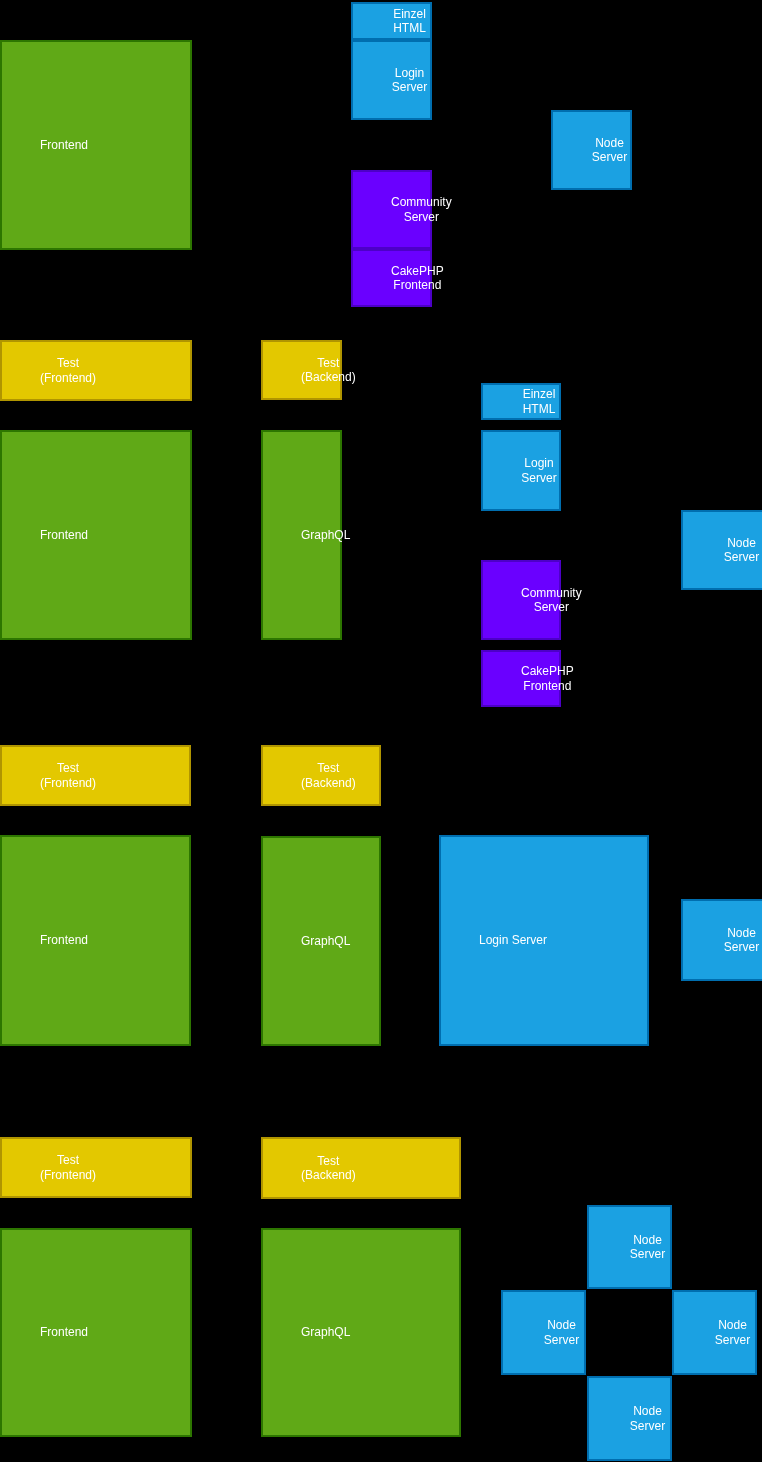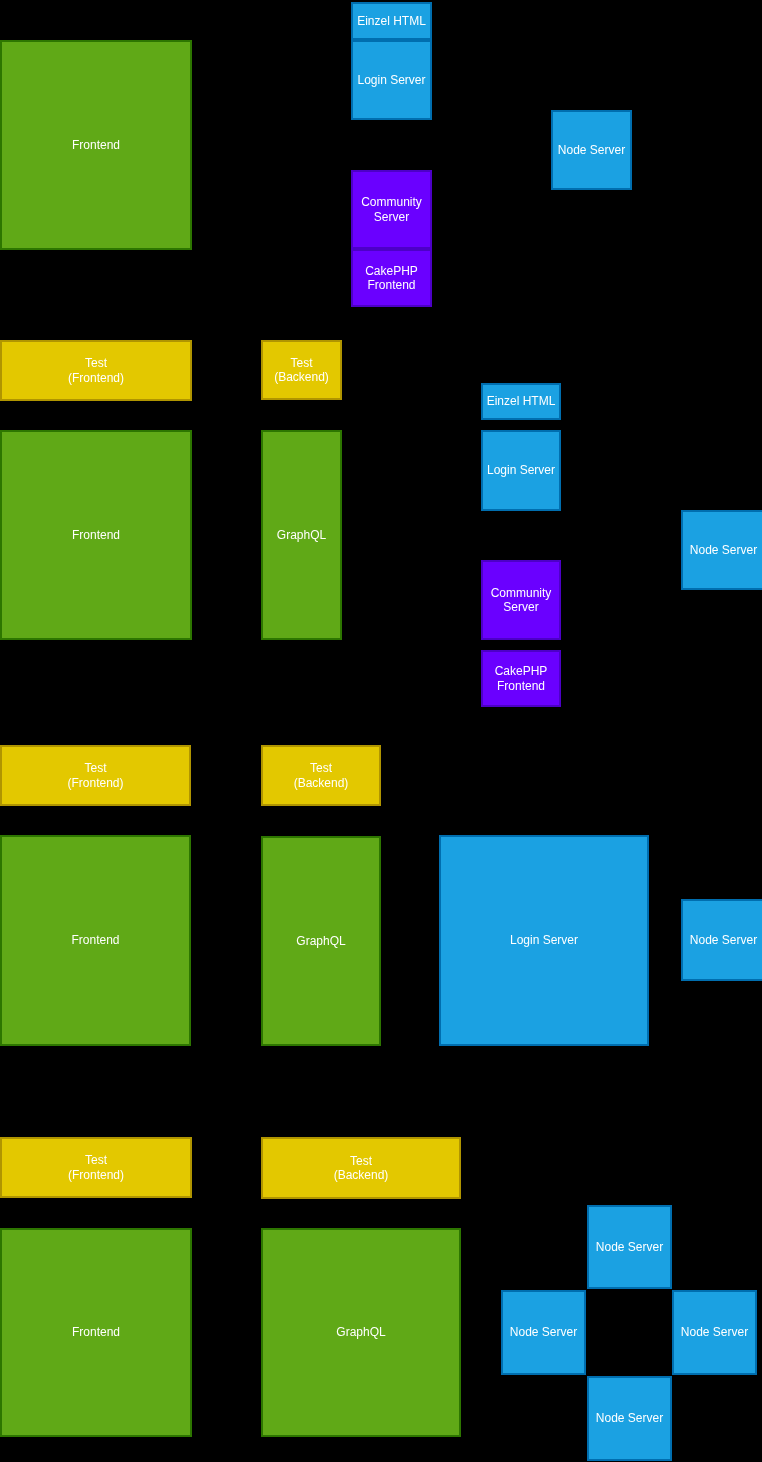--- a/index.html
+++ b/index.html
@@ -11,27 +11,27 @@
     position: relative;
     overflow: hidden;
     font-family: "Liberation Sans", sans-serif;
   }
   .node {
     position: absolute;
     box-sizing: border-box;
     border: 2px solid transparent;
     display: flex;
     align-items: center;
-    justify-content: center;
     text-align: center;
     color: #ffffff;
     font-size: 12px;
     line-height: 1.2;
     white-space: pre-line;
     cursor: default;
+    padding-left: 36px;
   }
   .node span {
     display: block;
     padding: 0 2px;
   }
 </style>
 </head>
 <body style="background: rgb(0, 0, 0);">
 
 <div class="canvas" style="width: 762px; height: 1462px; background: rgb(0, 0, 0);">

